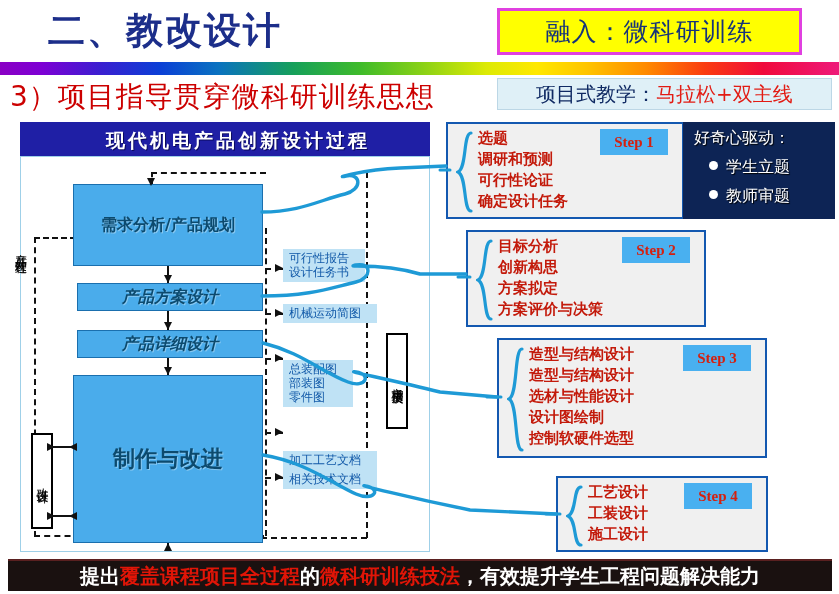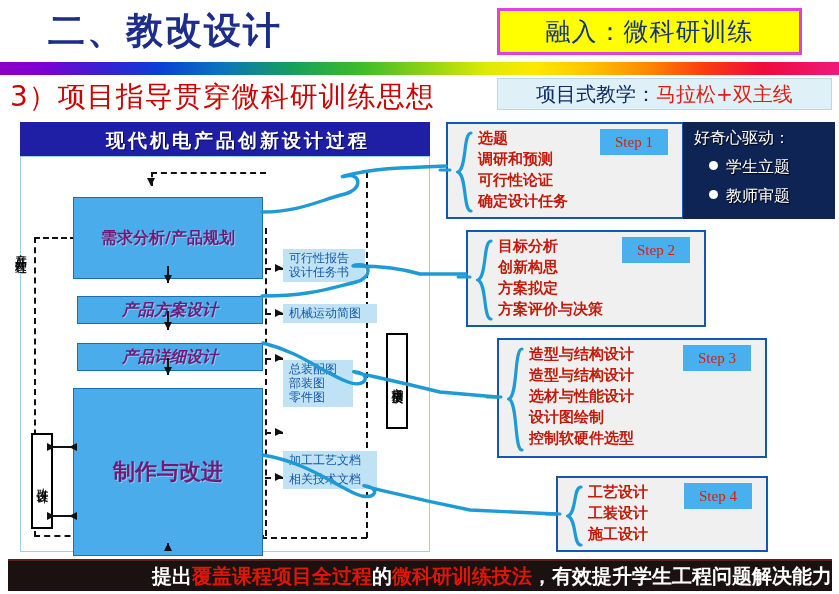--- a/index.html
+++ b/index.html
@@ -62,24 +62,23 @@
     text-shadow:1px 1px 0 #0a0a5c;
     padding-left:26px;
   }
   .dg-frame {
     position:absolute; left:10px; top:34px; width:410px; height:396px;
     border:1px solid #9fd0e8; background:#ffffff;
   }
 
   .blk {
     position:absolute; background:#4aaceb; border:1px solid #1a6fae;
-    color:#701a75; font-weight:bold;
+    color:#0c4a6e; font-weight:bold;
     display:flex; align-items:center; justify-content:center;
     text-shadow:1px 1px 0 rgba(255,255,255,.35);
-    margin-top:13px;
   }
   .blk.b1 { left:73px; top:184px; width:190px; height:82px; font-size:16px; }
   .blk.b2 { left:77px; top:283px; width:186px; height:28px; font-size:16px; font-style:italic;}
   .blk.b3 { left:77px; top:330px; width:186px; height:28px; font-size:16px; font-style:italic;}
   .blk.b4 { left:73px; top:375px; width:190px; height:168px; font-size:22px; }
 
   .outbox {
     position:absolute; background:#bfe2f5; color:#1159a8;
     font-size:12px; font-weight:normal; line-height:14px;
     padding:2px 16px 3px 6px; white-space:nowrap;
@@ -120,21 +119,21 @@
   .step .brace {
     position:absolute; left:8px; top:6px; bottom:6px; width:18px;
   }
   .step .lines {
     position:absolute; left:30px; top:4px; right:4px;
     color:#c31a0b; font-weight:bold; font-size:15px; line-height:21px;
     white-space:nowrap;
   }
   .step .tag {
     position:absolute; background:#49b0f0; color:#d5200f;
-    font-weight:normal; font-size:15px;
+    font-weight:bold; font-size:15px;
     display:flex; align-items:center; justify-content:center;
     font-family:"Liberation Serif","DejaVu Serif",serif;
   }
   .s1 { left:446px; top:122px; width:238px; height:97px; }
   .s1 .tag { right:14px; top:5px; width:68px; height:26px; }
   .s2 { left:466px; top:230px; width:240px; height:97px; }
   .s2 .tag { right:14px; top:5px; width:68px; height:26px; }
   .s3 { left:497px; top:338px; width:270px; height:120px; }
   .s3 .tag { right:14px; top:5px; width:68px; height:26px; }
   .s4 { left:556px; top:476px; width:212px; height:76px; }
@@ -155,21 +154,21 @@
   }
   .curio .ci .bul { display:inline-block; width:9px; height:9px; border-radius:50%;
     background:#fff; margin-right:8px; vertical-align:2px; }
   .curio .i1 { top:35px; }
   .curio .i2 { top:64px; }
 
   
   .banner {
     position:absolute; left:8px; top:559px; width:824px; height:32px;
     background:#1a1110;
-    display:flex; align-items:center; justify-content:flex-end;
+    display:flex; align-items:center; justify-content:center;
     border-top:2px solid #5a2020;
   }
   .banner .t { font-size:20px; font-weight:bold; white-space:nowrap; letter-spacing:0px;}
   .banner .w { color:#ffffff; }
   .banner .r { color:#e11507; }
 
   
   svg.overlay { position:absolute; left:0; top:0; width:839px; height:594px; pointer-events:none; }
 </style>
 </head>

